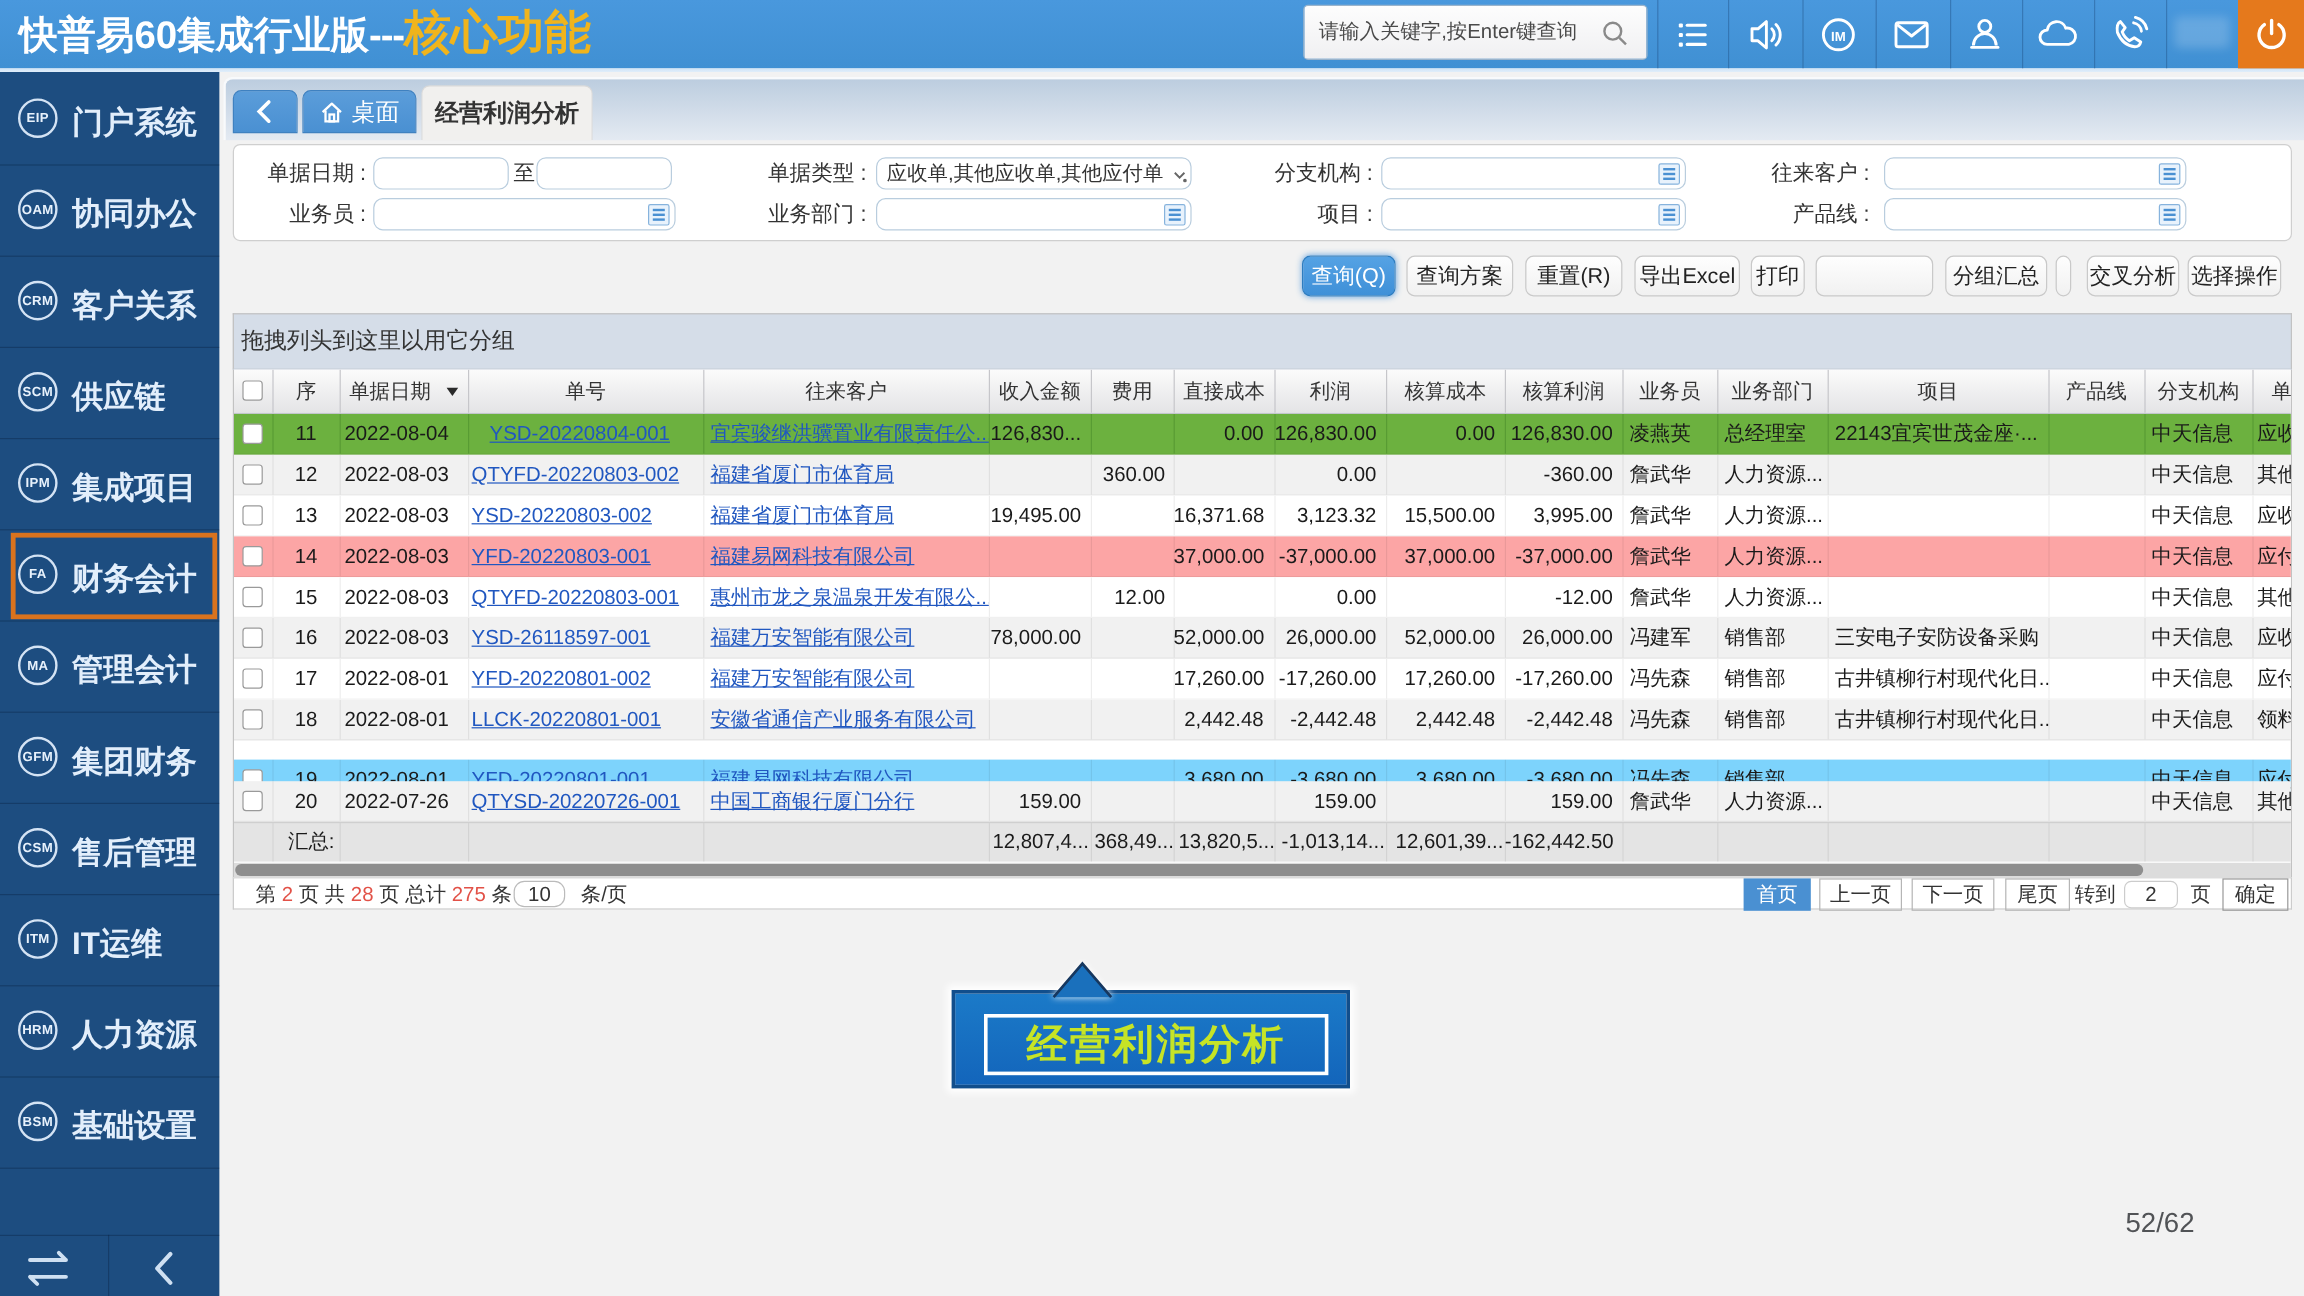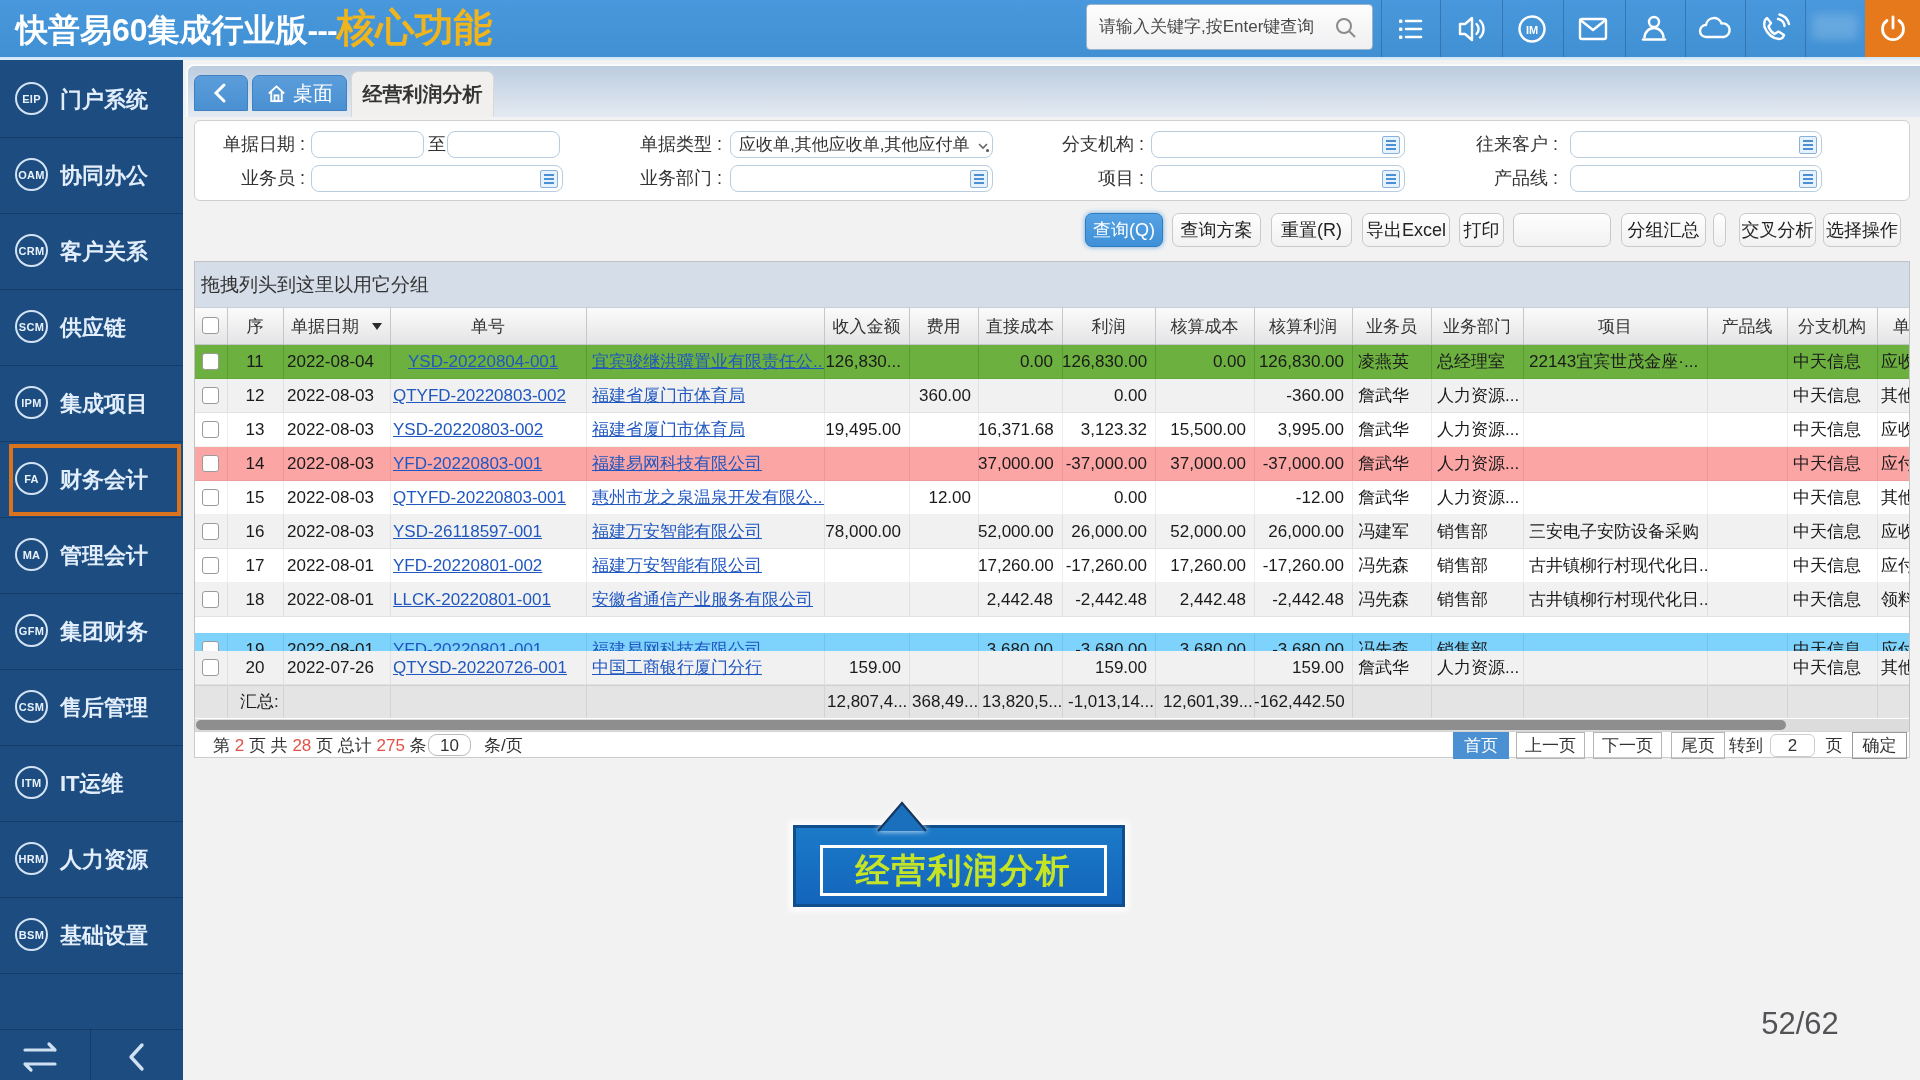--- a/index.html
+++ b/index.html
@@ -11,21 +11,21 @@
 .title .yel{color:#f0b41c;font-size:39px;}
 .search{left:1086px;top:4px;width:287px;height:46px;background:linear-gradient(#fdfdfd,#f0f0f2);border:1px solid #9ab4cc;border-radius:4px;}
 .search .ph{position:absolute;left:12px;top:0;height:44px;line-height:44px;font-size:17px;color:#4a4a4a;}
 .tsep{top:0;width:1px;height:57px;background:rgba(25,70,120,0.38);}
 .ticon{top:0;width:60px;height:57px;display:flex;align-items:center;justify-content:center;}
 .power{left:1865px;top:0;width:55px;height:57px;background:#e5791c;display:flex;align-items:center;justify-content:center;}
 .strip{left:0;top:57px;width:1920px;height:7px;background:linear-gradient(#cfe4f7,#f8fbfe);}
 
 .sidebar{left:0;top:60px;width:183px;height:1020px;background:#1d4d80;}
 .scirc{position:absolute;left:15px;width:33px;height:33px;border:2.5px solid #d4e3f4;border-radius:50%;display:flex;align-items:center;justify-content:center;font-size:11px;font-weight:bold;color:#e8f2fc;letter-spacing:0.3px;}
-.slab{position:absolute;left:60px;font-size:22px;color:#e2eefb;font-weight:600;}
+.slab{position:absolute;left:60px;font-size:26px;color:#e2eefb;font-weight:600;}
 .ssep{position:absolute;left:0;width:183px;height:1px;background:rgba(10,30,60,0.35);}
 .fabox{position:absolute;left:9px;top:444px;width:172px;height:72px;border:4px solid #d9731e;}
 
 .content{left:183px;top:60px;width:1737px;height:1020px;background:#f2f2f2;}
 .tabbar{left:186px;top:64px;width:1734px;height:53px;background:linear-gradient(#bccddf,#e4eaf2);border-top-left-radius:8px;border-top:2px solid #f8fafc;border-left:2px solid #f8fafc;}
 .backbtn{left:194px;top:75px;width:54px;height:36px;background:linear-gradient(#5b9dda,#4a90d2);border:1px solid #3f81c0;border-radius:7px 7px 0 0;display:flex;align-items:center;justify-content:center;}
 .tabblue{left:252px;top:75px;width:95px;height:36px;background:linear-gradient(#5b9dda,#4a90d2);border:1px solid #3f81c0;border-radius:7px 7px 0 0;display:flex;align-items:center;justify-content:center;gap:6px;color:#fff;font-size:20px;}
 .tabactive{left:351px;top:71px;width:143px;height:46px;background:#f1f0ee;border:1px solid #d8d8d8;border-bottom:none;border-radius:7px 7px 0 0;display:flex;align-items:center;justify-content:center;color:#333;font-size:20px;font-weight:600;}
 
 .fpanel{left:194px;top:120px;width:1716px;height:81px;background:#fff;border:1px solid #cfcfcf;border-radius:6px;}
@@ -51,21 +51,21 @@
 .sumrow{left:195px;top:685px;width:1714px;height:33px;background:#e4e4e4;border-top:1px solid #cfcfcf;}
 .sumcell{position:absolute;top:0;height:32px;line-height:32px;font-size:17px;color:#1a1a1a;white-space:nowrap;overflow:hidden;}
 .hscroll{left:195px;top:719px;width:1714px;height:12px;background:#dcdcdc;}
 .hthumb{position:absolute;left:1px;top:1px;width:1590px;height:10px;background:#8e8e8e;border-radius:5px;}
 .pager{left:194px;top:731px;width:1716px;height:27px;background:#fff;border:1px solid #ccc;border-top:1px solid #d4d4d4;font-size:17px;color:#333;}
 .pbtn{position:absolute;top:0;height:27px;display:flex;align-items:center;justify-content:center;font-size:17px;white-space:nowrap;}
 
 .callout{left:793px;top:825px;width:332px;height:82px;background:linear-gradient(180deg,#1b7ac8,#1365bb);border:3px solid #114e8c;box-shadow:0 0 6px 4px rgba(255,255,255,0.9);}
 
 .calin{left:820px;top:845px;width:287px;height:51px;border:3px solid #fff;display:flex;align-items:center;justify-content:center;font-size:34px;font-weight:600;color:#c6e426;letter-spacing:2px;}
-.pageno{left:1750px;top:1006px;width:100px;text-align:center;font-size:31px;color:#515356;}
+.pageno{left:1750px;top:1006px;width:100px;text-align:center;font-size:23px;color:#515356;}
 </style></head><body>
 
 <div class="abs topbar"></div>
 <div class="abs strip"></div>
 <div class="abs title">快普易60集成行业版<span style="letter-spacing:-1px">---</span><span class="yel">核心功能</span></div>
 <div class="abs search">
     <span class="ph">请输入关键字,按Enter键查询</span>
     <svg style="position:absolute;right:14px;top:11px" width="24" height="24" viewBox="0 0 24 24" fill="none" stroke="#8a8a8a" stroke-width="2">
       <circle cx="10" cy="10" r="7"></circle>
       <line x1="15.5" y1="15.5" x2="21" y2="21"></line>
@@ -250,20 +250,21 @@
 <div class="btn btnw" style="left:1823px;width:78px">选择操作</div>
 <div class="abs tblock"></div>
 <div class="abs groupbar">拖拽列头到这里以用它分组</div>
 <div class="abs thead">
 <div class="cb" style="top:9px"></div>
 <div class="th" style="left:32px;width:56px">序</div>
 <div class="th" style="left:88px;width:107px">单据日期<svg style="margin-left:13px" width="10" height="7" viewBox="0 0 10 7">
         <path d="M0 0 L10 0 L5 7 Z" fill="#2a2a2a"></path>
       </svg></div>
 <div class="th" style="left:195px;width:196px">单号</div>
+<div class="th" style="left:391px;width:238px">往来客户</div>
 <div class="th" style="left:629px;width:85px">收入金额</div>
 <div class="th" style="left:714px;width:69px">费用</div>
 <div class="th" style="left:783px;width:84px">直接成本</div>
 <div class="th" style="left:867px;width:93px">利润</div>
 <div class="th" style="left:960px;width:99px">核算成本</div>
 <div class="th" style="left:1059px;width:98px">核算利润</div>
 <div class="th" style="left:1157px;width:79px">业务员</div>
 <div class="th" style="left:1236px;width:92px">业务部门</div>
 <div class="th" style="left:1328px;width:184px">项目</div>
 <div class="th" style="left:1512px;width:80px">产品线</div>

